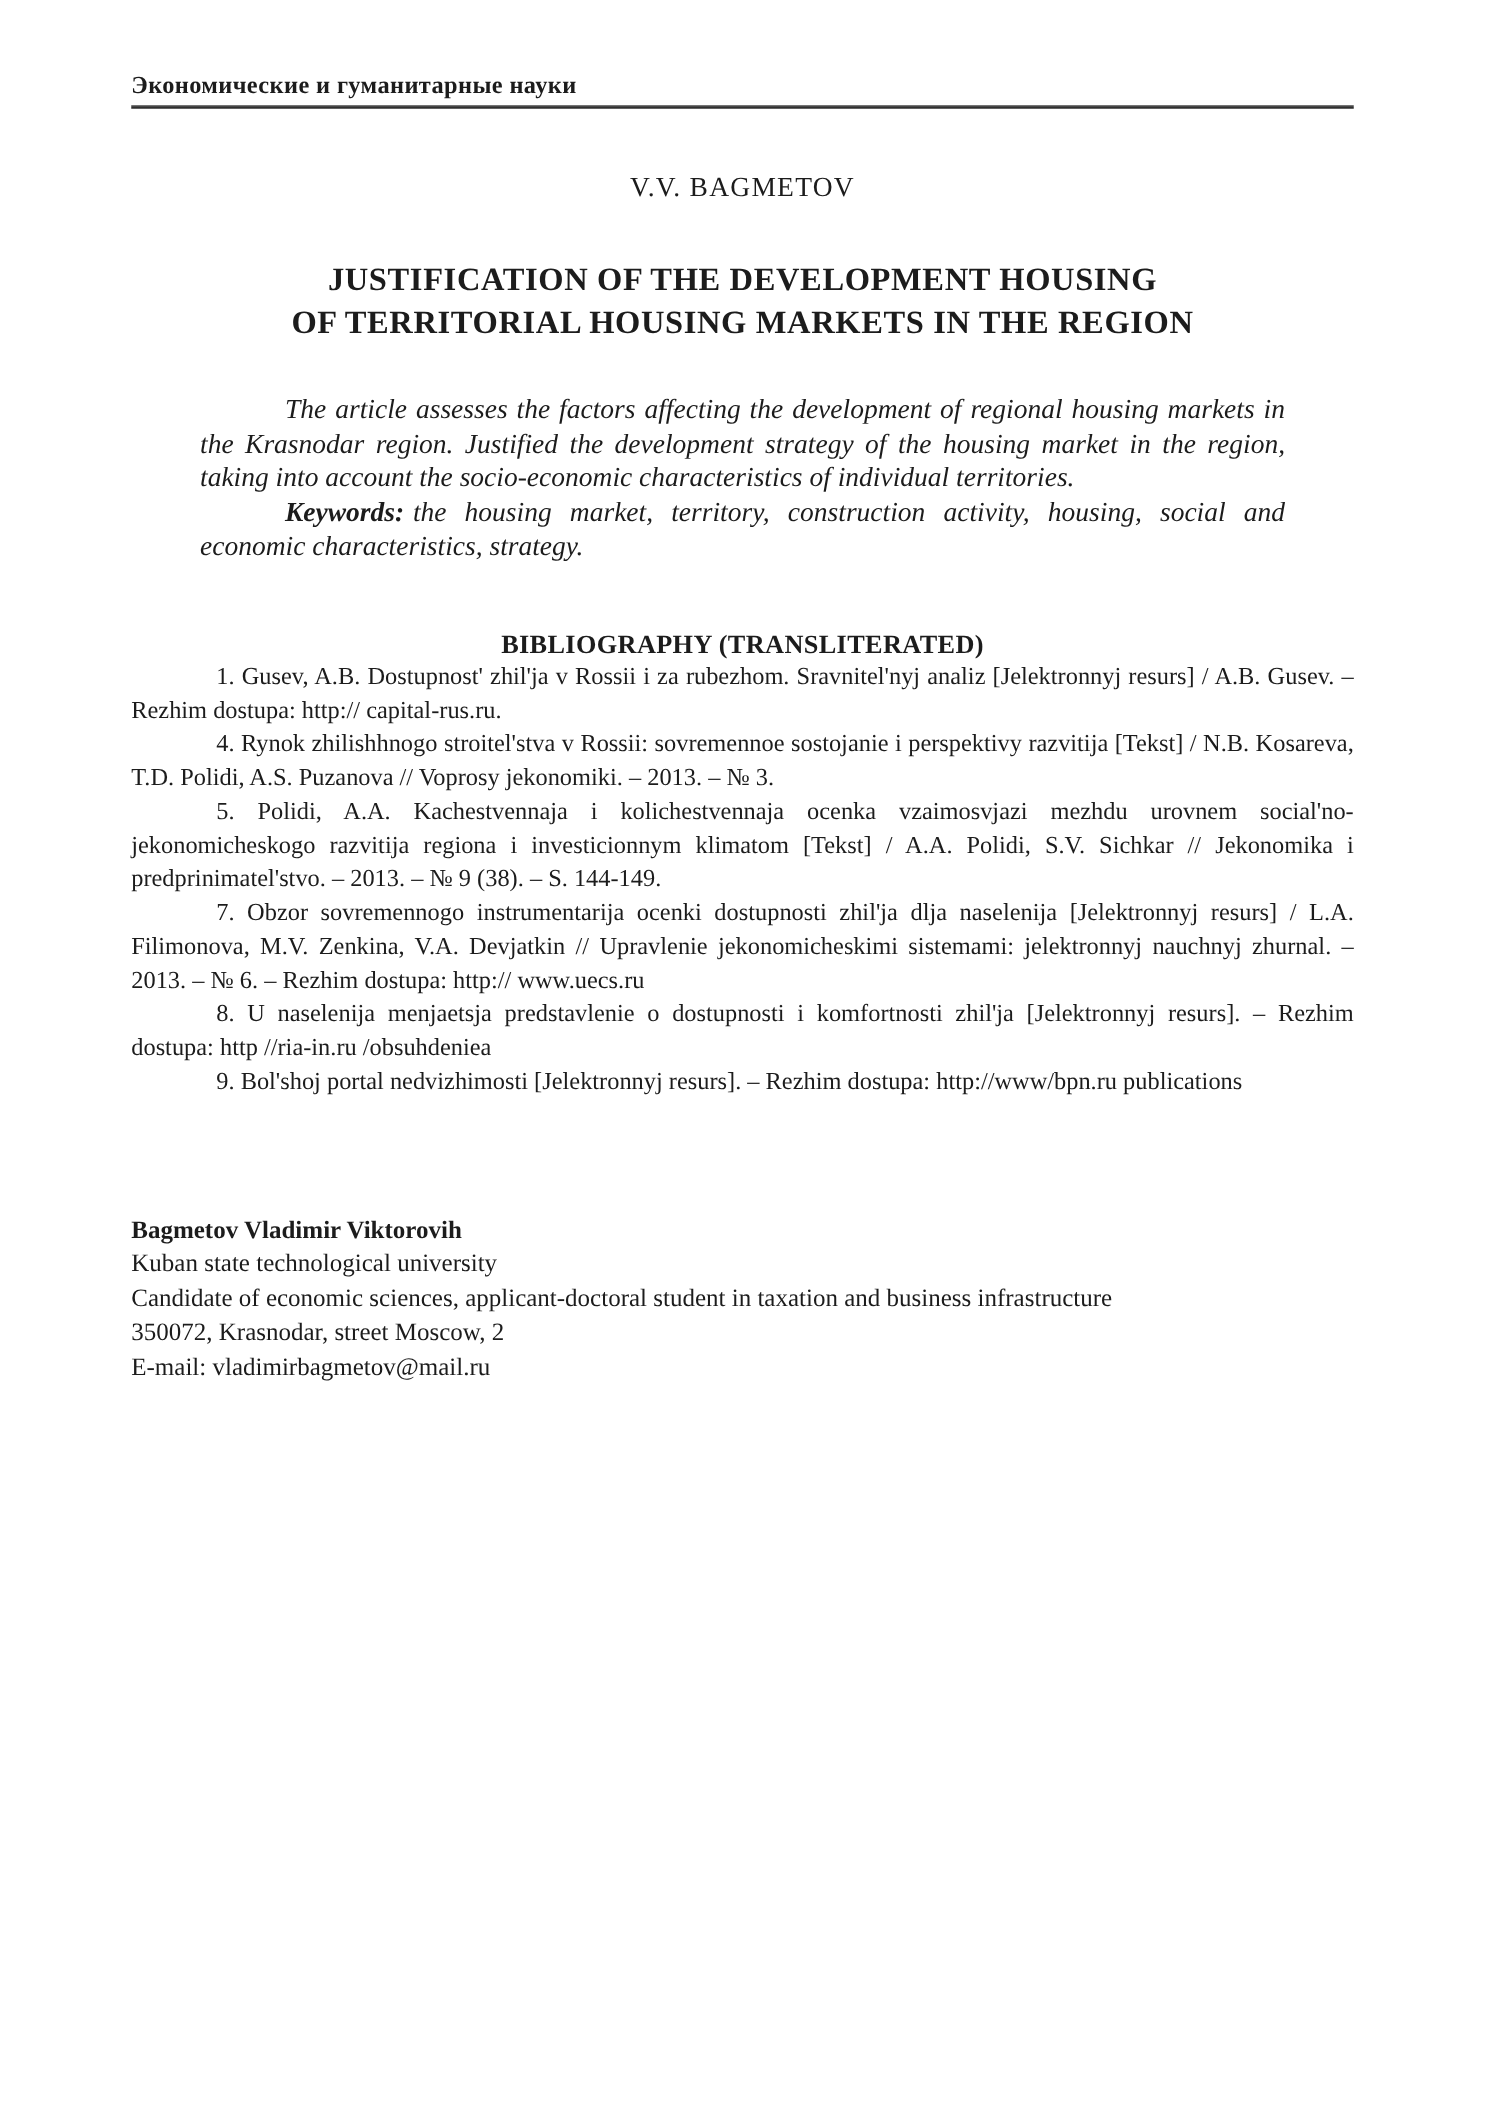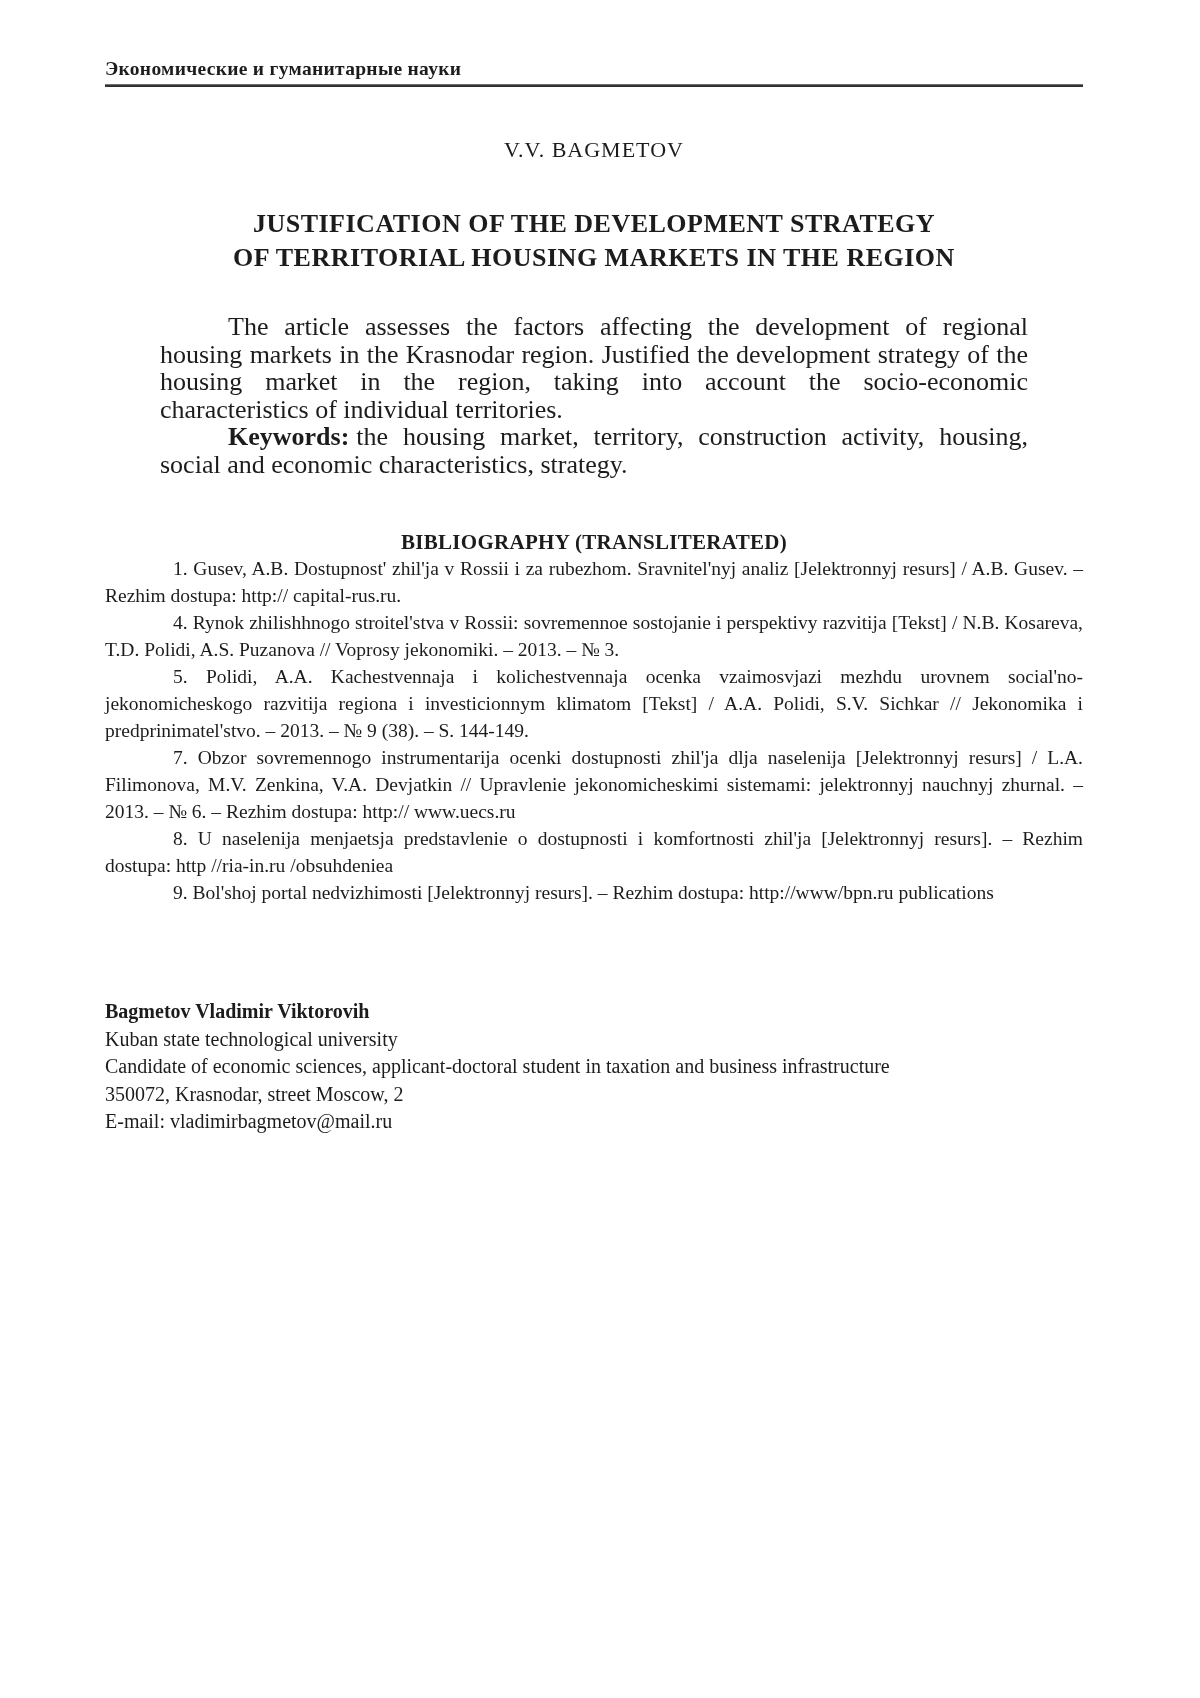--- a/index.html
+++ b/index.html
@@ -42,21 +42,22 @@
   .article-title {
     margin-top: 44px;
     text-align: center;
     font-size: 26px;
     font-weight: bold;
     line-height: 34px;
     letter-spacing: 0.5px;
   }
   .abstract-block {
     margin: 38px 55px 0 55px;
-    font-size: 26px;
+    font-style: italic;
+    font-size: 22px;
     line-height: 27.5px;
     text-align: justify;
   }
   .abstract-block p {
     margin: 0;
     text-indent: 68px;
   }
   .keywords-label {
     font-weight: bold;
     margin-right: 7px;
@@ -112,21 +113,21 @@
   <div class="content">
 
     <div class="journal-header">
       <span>Экономические и гуманитарные науки</span>
     </div>
     <div class="header-rule"></div>
 
     <div class="byline">V.V. BAGMETOV</div>
 
     <div class="article-title">
-      <div>JUSTIFICATION OF THE DEVELOPMENT STRATEGY</div>
+      <div>JUSTIFICATION OF THE DEVELOPMENT HOUSING</div>
       <div>OF TERRITORIAL HOUSING MARKETS IN THE REGION</div>
     </div>
 
     <div class="abstract-block">
       <p>The article assesses the factors affecting the development of regional housing markets in the Krasnodar region. Justified the development strategy of the housing market in the region, taking into account the socio-economic characteristics of individual territories.</p>
       <p><span class="keywords-label">Keywords:</span><span>the housing market, territory, construction activity, housing, social and economic characteristics, strategy.</span></p>
     </div>
 
     <div class="bib-heading">BIBLIOGRAPHY (TRANSLITERATED)</div>
 

